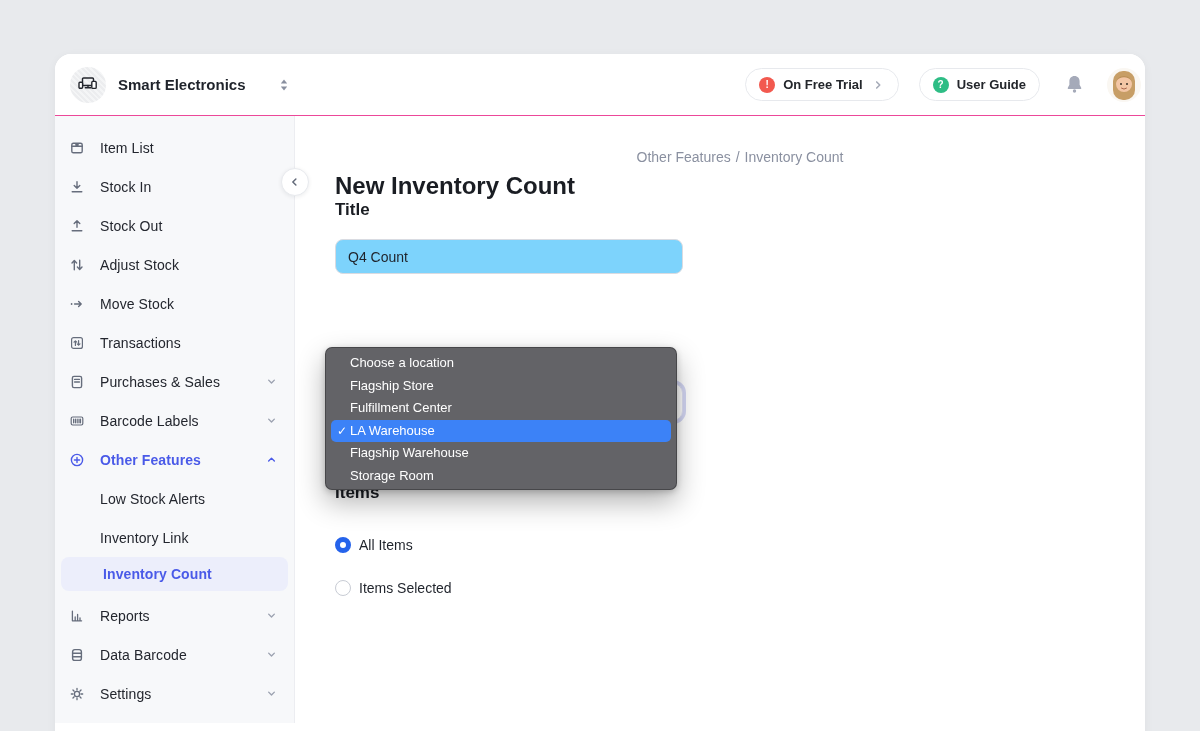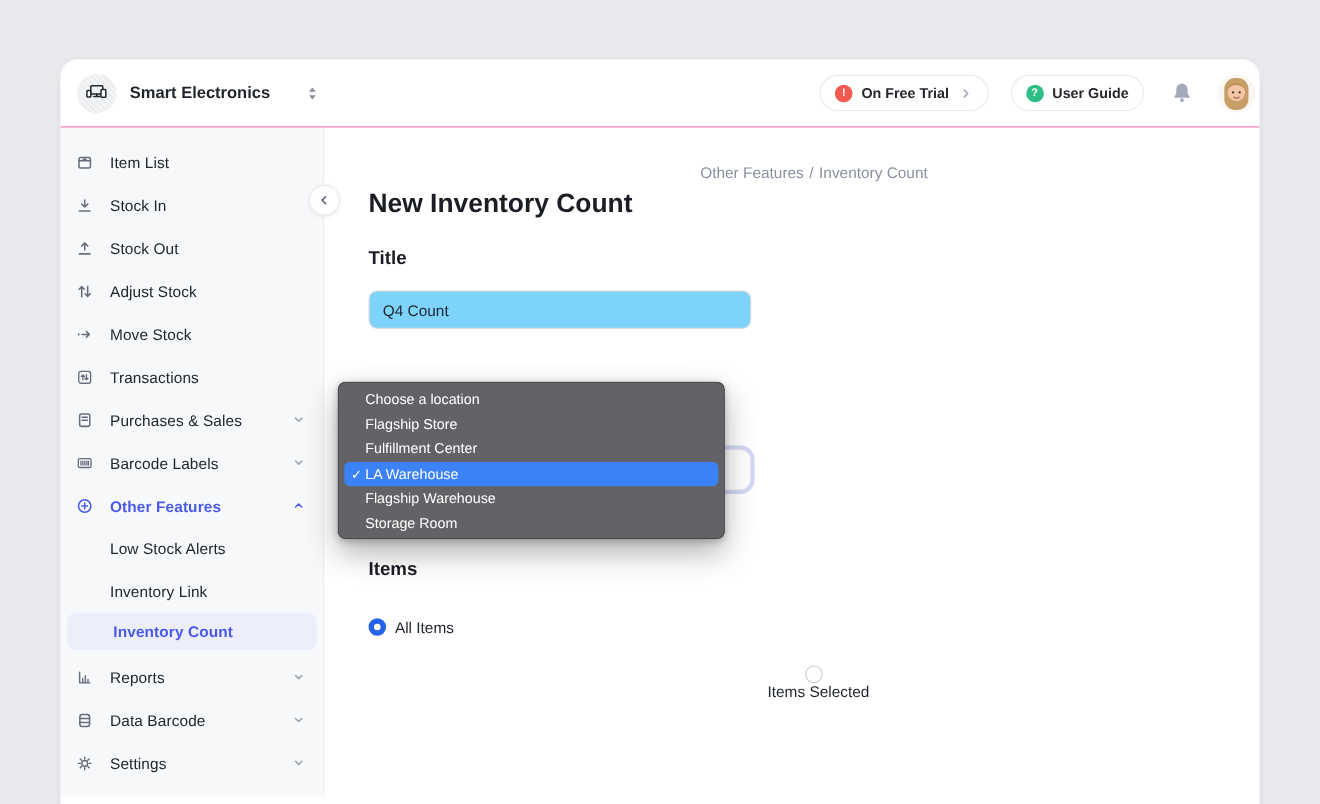--- a/index.html
+++ b/index.html
@@ -70,43 +70,43 @@
     position:absolute; left:226px; top:52px; width:28px; height:28px; border-radius:50%;
     background:#fff; border:1px solid #E8EAEE; box-shadow:0 1px 4px rgba(16,24,40,.08);
     display:flex; align-items:center; justify-content:center; color:#646B7A; cursor:pointer; z-index:30;
   }
   .main {
     position:absolute; left:240px; top:0; right:0; bottom:0; background:#fff;
     padding:34px 0 0 40px;
   }
   .breadcrumb { font-size:14px; color:#8A90A0; line-height:15px; margin-bottom:7px;text-align:center; }
   .breadcrumb .sep { margin:0 5px; }
-  h1.page-title { font-size:24px; line-height:28px; font-weight:700; color:#1A1D23; margin-bottom:25px; }
+  h1.page-title { font-size:24px; line-height:28px; font-weight:700; color:#1A1D23; }
   .section-label { font-size:17px; line-height:20px; font-weight:700; color:#1A1D23; }
   .title-input {
     display:block; margin-top:19px; width:348px; height:35px;
     border:1px solid #D9DBE1; border-radius:8px; padding:0 12px;
     font-family:inherit; font-size:14px; color:#1F232B; background:#7dd3fc; outline:none;
   }
   .location-select {
     margin-top:109px; width:348px; height:38px; border-radius:10px;
     background:#fff; border:1px solid #DFE1F5;
     box-shadow:0 0 0 3px #D3D6F3; position:relative; z-index:1; cursor:pointer;
   }
   .items-heading { margin-top:62px; }
   .radio-group { margin-top:34px; }
   .radio-row { display:flex; align-items:center; height:16px; cursor:pointer; }
-  .radio-row + .radio-row { margin-top:27px;flex-direction:column; }
+  .radio-row + .radio-row { margin-top:27px; }
   .radio-circle { width:16px; height:16px; border-radius:50%; background:#fff;
     border:1.5px solid #C8CCD4; flex:0 0 auto; }
   .radio-circle.checked { border:5px solid var(--radio-selected,#2563EB); }
   .radio-label { margin-left:8px; font-size:14px; color:#1F232B; }
   
   .dropdown {
-    position:absolute; left:252px; top:231px; width:352px; height:143px;
+    position:absolute; left:270px; top:231px; width:352px; height:143px;
     background:#636367; border:1px solid rgba(0,0,0,.28); border-radius:7px;
     box-shadow:0 12px 28px rgba(0,0,0,.3), 0 2px 6px rgba(0,0,0,.2);
     padding:4px 0; z-index:20;
   }
   .dd-option {
     height:22.5px; line-height:22.5px; font-size:13px; color:#fff;
     padding-left:24px; position:relative; cursor:pointer; white-space:nowrap;
   }
   .dd-option.selected {
     margin:0 5px; padding-left:19px; border-radius:5px;

